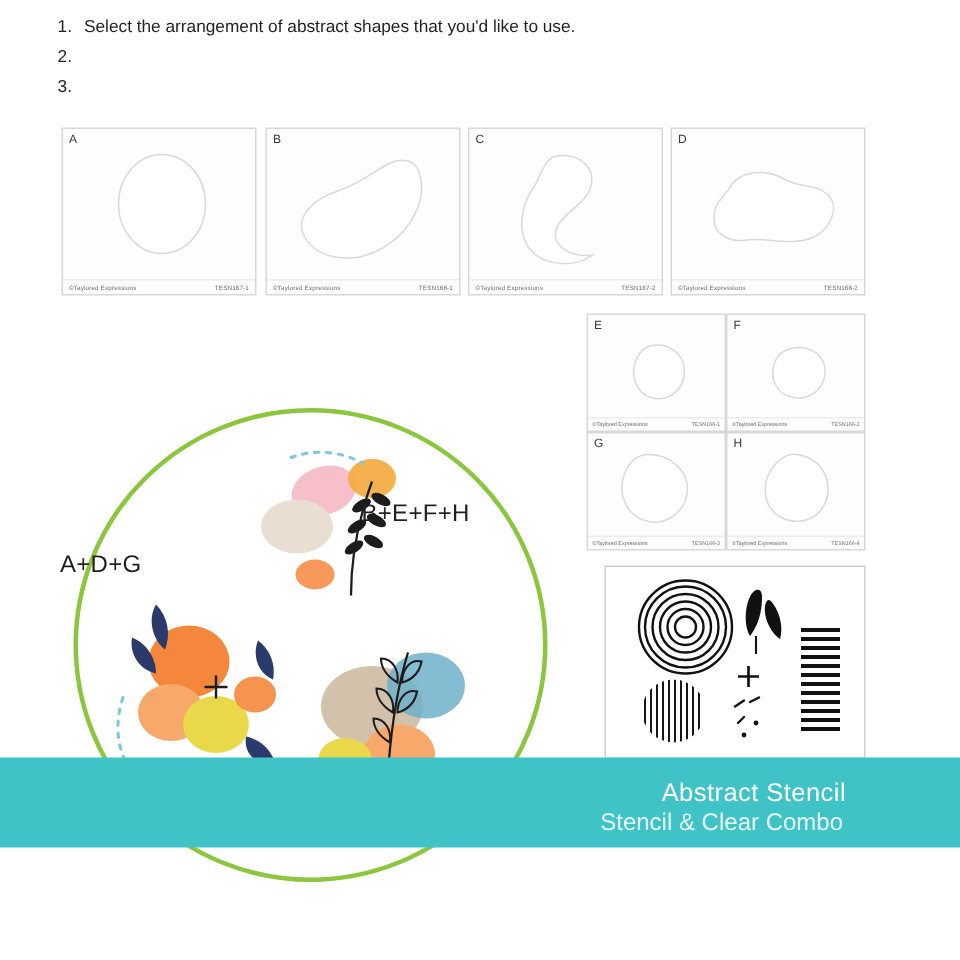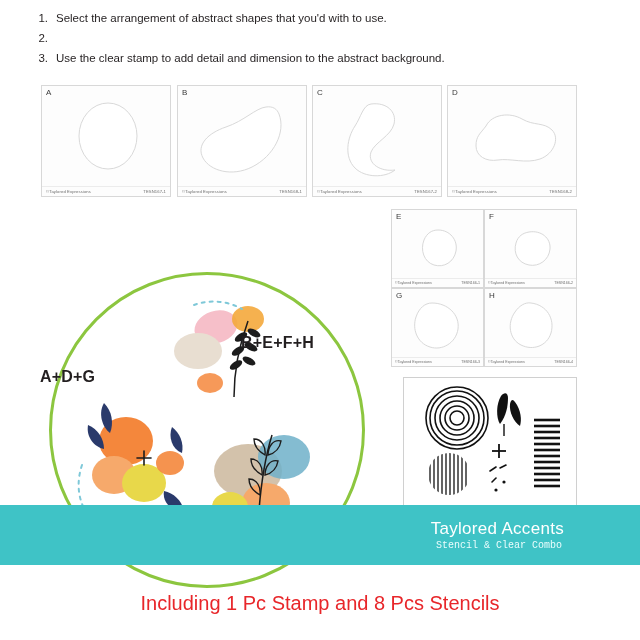--- a/index.html
+++ b/index.html
@@ -62,56 +62,55 @@
   
   #stamp-sheet{position:absolute;left:403px;top:377px;width:174px;height:129px;background:#fff;border:1px solid #d0d0d0;box-sizing:border-box;}
 
   
   #circle{
     position:absolute;left:49px;top:272px;width:310px;height:310px;
     border:3px solid #8cc63f;border-radius:50%;
     background:#ffffff;
   }
   .combo-label{
-    position:absolute;font-size:16px;color:#231f20;letter-spacing:.2px;font-weight:bold;
+    position:absolute;font-size:16px;color:#231f20;letter-spacing:.2px;
   }
   #label-ADG{left:40px;top:368px;}
   #label-BEFH{left:241px;top:334px;}
   #label-CDEH{left:147px;top:540px;}
 
   
   #band{position:absolute;left:0;top:505px;width:640px;height:60px;background:#3fc3c6;}
   #band-title{position:absolute;right:76px;top:519px;color:#ffffff;font-size:17px;letter-spacing:.3px;}
-  #band-sub{position:absolute;right:78px;top:540px;color:#eafdfd;font-size:10px;font-family:Liberation Mono, monospace;}
+  #band-sub{position:absolute;right:78px;top:540px;color:#eafdfd;font-size:16px;}
 
   
   #caption{
     position:absolute;left:0;top:592px;width:640px;text-align:center;
     color:#e8262a;font-size:20px;
   }
 
   svg{display:block;}
   .abs{position:absolute;left:0;top:0;}
 </style>
 </head>
 <body>
 
 <div class="page">
 
   <div class="instructions">
     <div class="row">
       <span class="num">1.</span>
-      <span>Select the arrangement of abstract shapes that you'd with to use.</span>
+      <span>Select the arrangement of abstract shapes that you'd like to use.</span>
     </div>
     <div class="row">
       <span class="num">2.</span>
     </div>
     <div class="row">
       <span class="num">3.</span>
-      <span>Use the clear stamp to add detail and dimension to the abstract background.</span>
     </div>
   </div>
 
   <div class="stencil" id="card-a">
     <span class="letter">A</span>
     <svg class="abs" width="130" height="112" viewBox="0 0 130 112">
       <ellipse cx="66" cy="50" rx="29" ry="33" fill="#ffffff" stroke="#d9d9d9" stroke-width="1"></ellipse>
     </svg>
     <div class="rule"></div>
     <span class="credit">©Taylored Expressions</span>
@@ -306,18 +305,17 @@
         <path d="M252 246 C240 258 224 264 208 264"></path>
       </g>
     </svg>
   </div>
 
   <div class="combo-label" id="label-ADG">A+D+G</div>
   <div class="combo-label" id="label-BEFH">B+E+F+H</div>
   <div class="combo-label" id="label-CDEH">C+D+E+H</div>
 
   <div id="band"></div>
-  <div id="band-title">Taylored Accents</div>
+  <div id="band-title">Abstract Stencil</div>
   <div id="band-sub">Stencil &amp; Clear Combo</div>
 
-  <div id="caption">Including 1 Pc Stamp and  8 Pcs Stencils</div>
 
 </div>
 
 </body></html>

